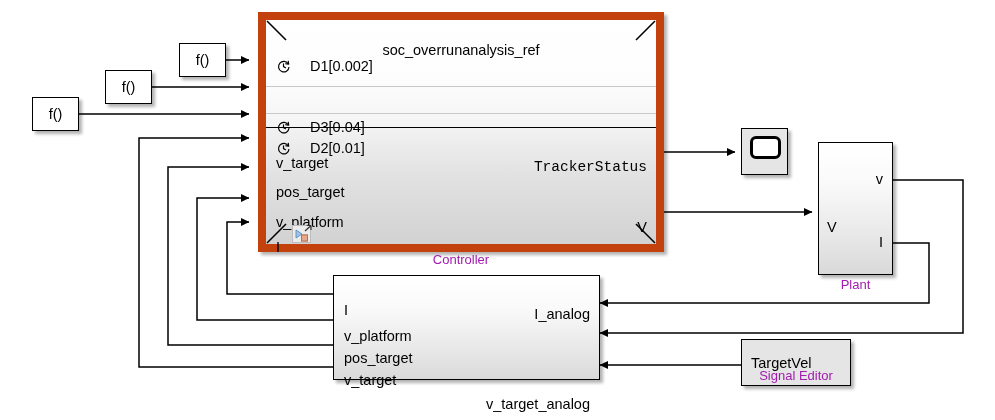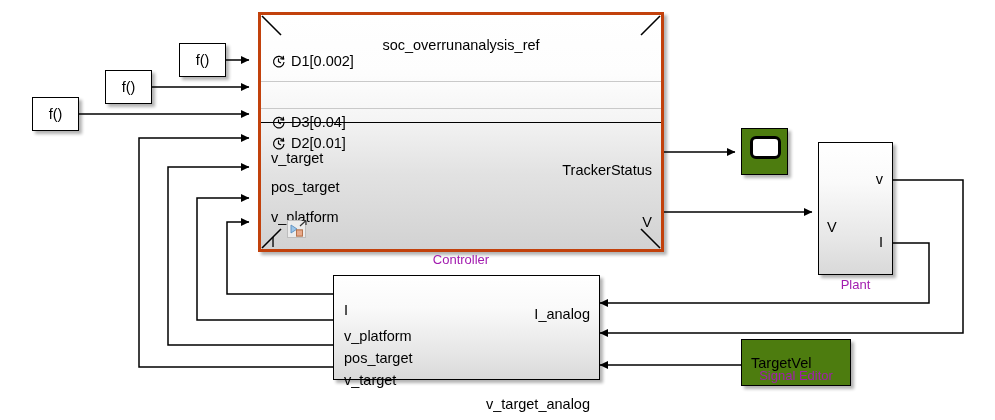--- a/index.html
+++ b/index.html
@@ -8,57 +8,57 @@
     font-family:"Liberation Sans",sans-serif;
     -webkit-font-smoothing:antialiased;
   }
   #canvas{position:absolute;inset:0;}
   svg.wires{position:absolute;left:0;top:0;width:995px;height:420px;pointer-events:none;}
 
   .blk{position:absolute;box-sizing:border-box;}
 
   
   .model-blk{
-    border:3px solid #c2410c;
+    border:8px solid #c2410c;
     background:#fca5a5;
     box-shadow:3px 3px 3px rgba(0,0,0,.30);
   }
   .model-head{
     position:absolute;left:0;right:0;top:0;height:108px;
     background:linear-gradient(180deg,#ffffff 0%,#fdfdfd 55%,#f4f4f4 100%);
     border-bottom:1px solid #000;
     box-sizing:border-box;
   }
   .model-body{
     position:absolute;left:0;right:0;top:108px;bottom:0;
     background:linear-gradient(180deg,#f2f2f2 0%,#e2e2e2 40%,#d2d2d2 100%);
   }
   .model-title{
     position:absolute;left:0;right:0;top:22px;text-align:center;
     font-size:14.5px;color:#000;
   }
-  .rt-row{position:absolute;left:10px;display:flex;align-items:center;gap:5px;font-size:14.5px;color:#000;}
+  .rt-row{position:absolute;left:10px;display:flex;align-items:center;gap:19px;font-size:14.5px;color:#000;}
   .rt-sep{position:absolute;left:0;right:0;height:1px;background:#c9c9c9;}
   .clock-ic{display:inline-block;width:15px;height:15px;}
 
   .pin-l{position:absolute;left:10px;font-size:14.5px;color:#000;white-space:nowrap;margin-top:16px;}
   .pin-r{position:absolute;right:9px;font-size:14.5px;color:#000;white-space:nowrap;}
 
   .corner{position:absolute;width:22px;height:22px;}
 
   .badge{position:absolute;width:26px;height:22px;}
 
   
   .sub-blk{
     border:1.6px solid #000;
     background:linear-gradient(180deg,#ffffff 0%,#fafafa 30%,#e6e6e6 75%,#d9d9d9 100%);
     box-shadow:3px 3px 3px rgba(0,0,0,.30);
   }
   .plain-blk{
-    border:1.6px solid #000;background:#4d7c0f;
+    border:1.6px solid #000;background:#e5e5e5;
     box-shadow:3px 3px 3px rgba(0,0,0,.30);
   }
   .fblk{
     border:1.6px solid #000;background:#ffffff;
     box-shadow:3px 3px 3px rgba(0,0,0,.30);
     display:flex;align-items:center;justify-content:center;
     font-size:14.5px;color:#000;
   }
   .sig-label{position:absolute;left:9px;top:50%;transform:translateY(-50%);font-size:14.5px;color:#000;}
 
@@ -164,21 +164,21 @@
     <div class="pin-l" style="top:203px;">I</div>
 
     <svg class="badge" style="left:24px;top:203px;" viewBox="0 0 26 22">
       <rect x="2.5" y="2.5" width="18" height="17" fill="#ececec" stroke="#bdbdbd" stroke-width="1"></rect>
       <path d="M6,7 L6,15 L12,11 z" fill="#9cc5e8" stroke="#5b8fbf" stroke-width="0.9"></path>
       <rect x="11.5" y="12" width="6" height="6" fill="#e2a徴87" stroke="#b5714a" stroke-width="0.9"></rect>
       <rect x="11.5" y="12" width="6" height="6" fill="#e8a98a" stroke="#b5714a" stroke-width="0.9"></rect>
       <path d="M15,8 L21,2.5 M21,2.5 L16.6,2.5 M21,2.5 L21,7" fill="none" stroke="#333" stroke-width="1.2"></path>
     </svg>
 
-    <div class="pin-r" style="top:147px;">TrackerStatus</div>
+    <div class="pin-r" style="top:139px;font-family:Liberation Mono, monospace;">TrackerStatus</div>
     <div class="pin-r" style="top:199px;">V</div>
   </div>
 
   <div class="caption" style="left:358px;top:252px;width:206px;">Controller</div>
 
   <div class="blk sub-blk" style="left:333px;top:275px;width:267px;height:105px;">
     <div class="pin-l" style="top:10px;">I</div>
     <div class="pin-l" style="top:36px;">v_platform</div>
     <div class="pin-l" style="top:58px;">pos_target</div>
     <div class="pin-l" style="top:80px;">v_target</div>

